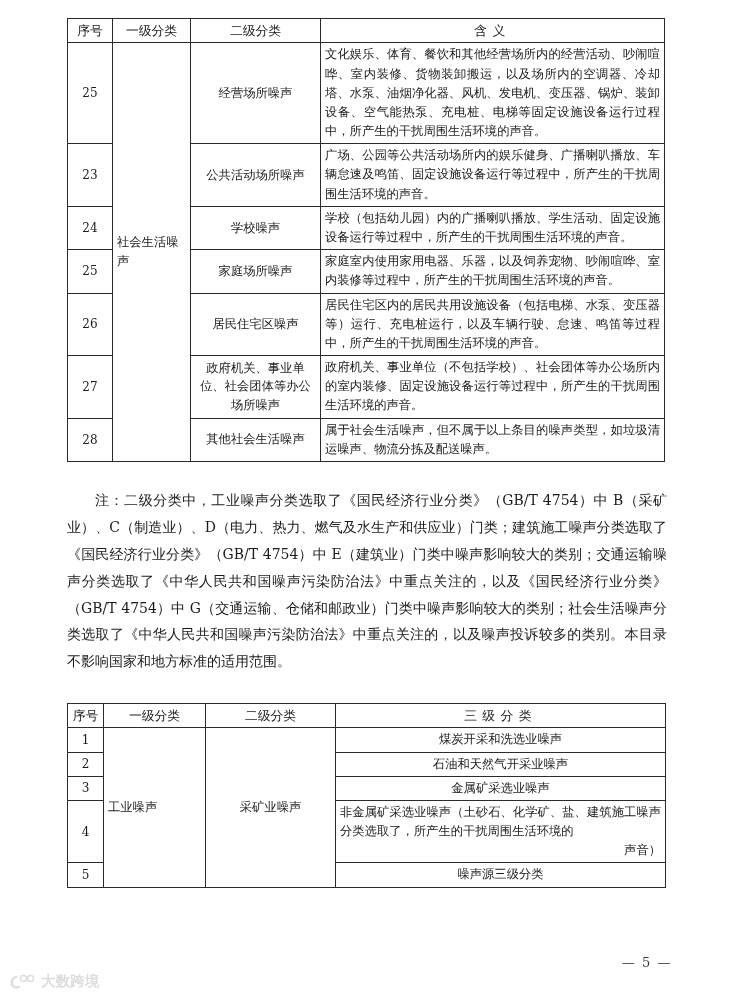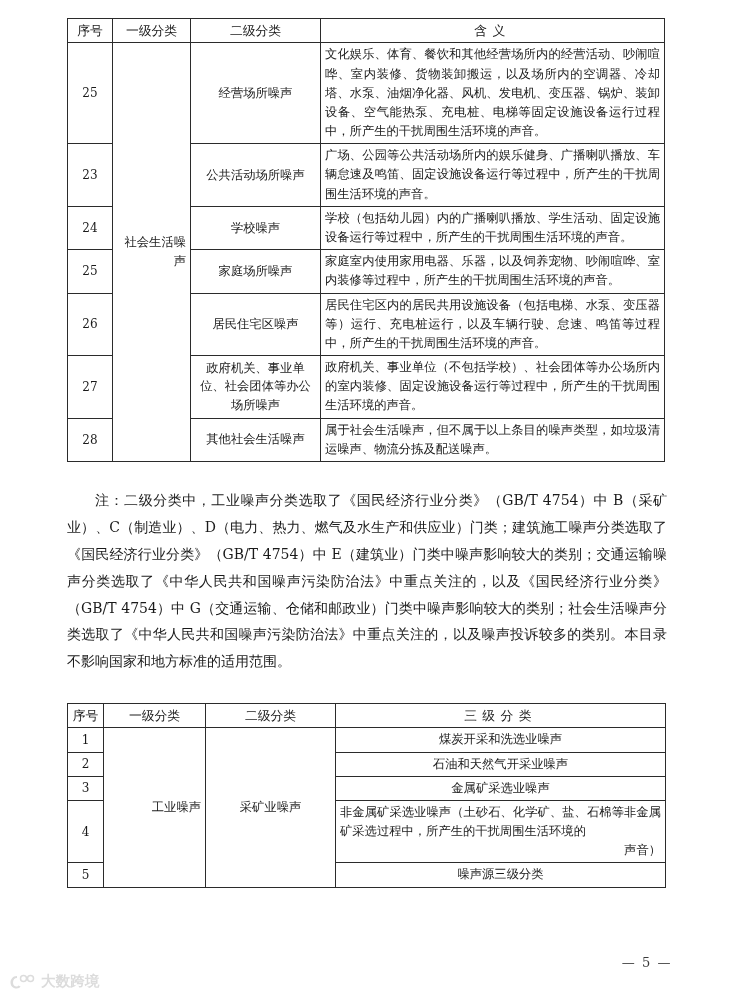--- a/index.html
+++ b/index.html
@@ -59,21 +59,21 @@
     letter-spacing: 0.42em;
     padding-left: 0.42em;
     margin-left: 35px;
   }
   .c-num {
     text-align: center;
     font-family: "DejaVu Serif", "Liberation Serif", serif;
     font-size: 12px;
   }
   .c-lvl1 {
-    text-align: right;
+    text-align: left;
     margin-left: 46px;
   }
   .c-lvl2 {
     text-align: center;
   }
   .c-meaning {
     text-align: justify;
     text-justify: inter-ideograph;
     padding: 4px 5px 4px 5px;
     line-height: 1.56;
@@ -238,21 +238,21 @@
       <tr>
         <td class="c-num">2</td>
         <td class="c-lvl3">石油和天然气开采业噪声</td>
       </tr>
       <tr>
         <td class="c-num">3</td>
         <td class="c-lvl3">金属矿采选业噪声</td>
       </tr>
       <tr>
         <td class="c-num">4</td>
-        <td class="c-lvl3 wrapped"><span>非金属矿采选业噪声（土砂石、化学矿、盐、石棉等非金属矿采选过程中，所产生的干扰周围生活环境的</span><span class="lastline">声音）</span></td>
+        <td class="c-lvl3 wrapped"><span>非金属矿采选业噪声（土砂石、化学矿、盐、建筑施工噪声分类选取了，所产生的干扰周围生活环境的</span><span class="lastline">声音）</span></td>
       </tr>
       <tr>
         <td class="c-num">5</td>
         <td class="c-lvl3">噪声源三级分类</td>
       </tr>
     </tbody>
   </table>
 
   <div class="page-number">— 5 —</div>
 

